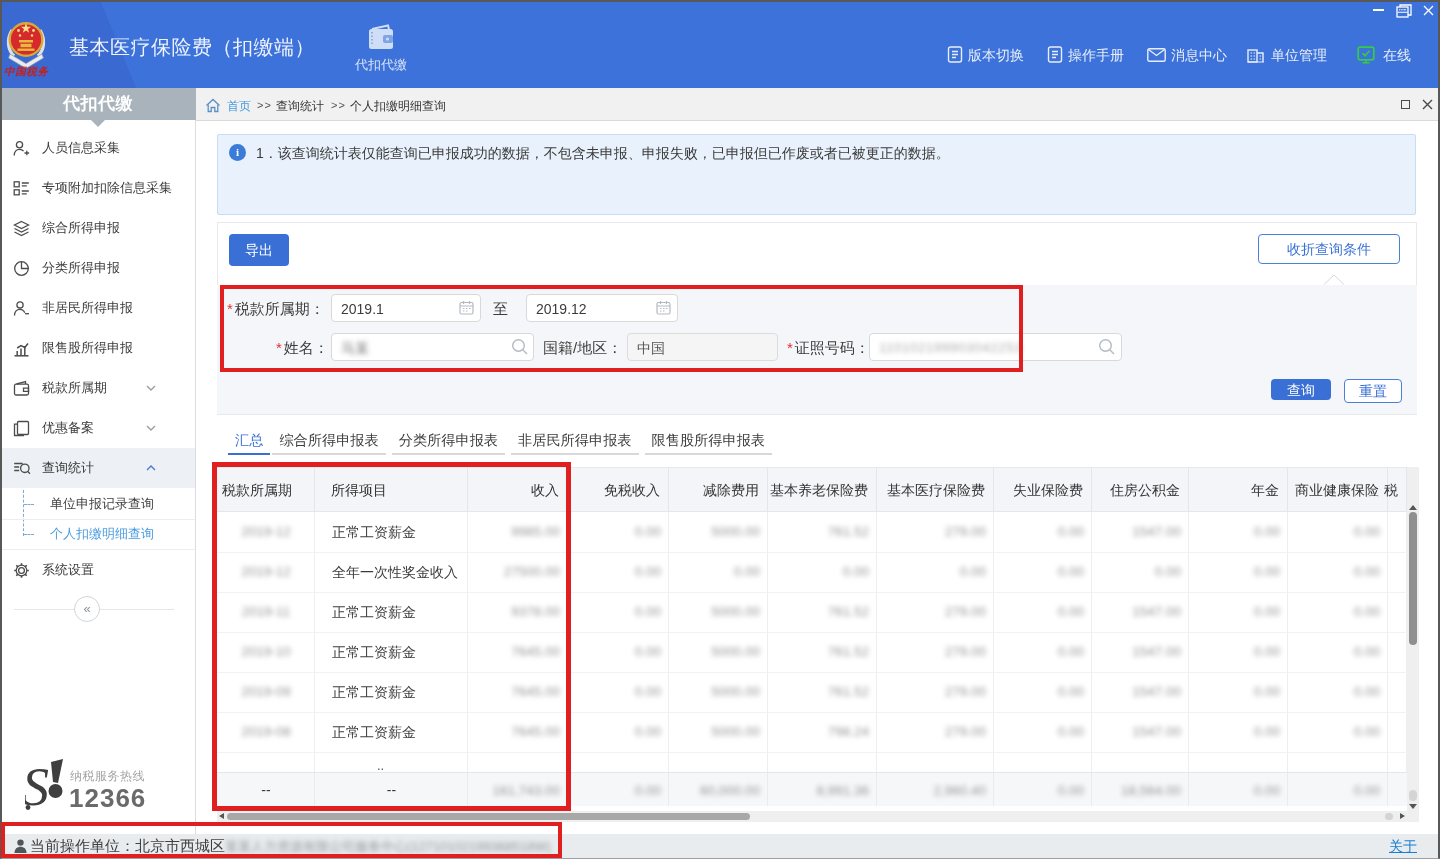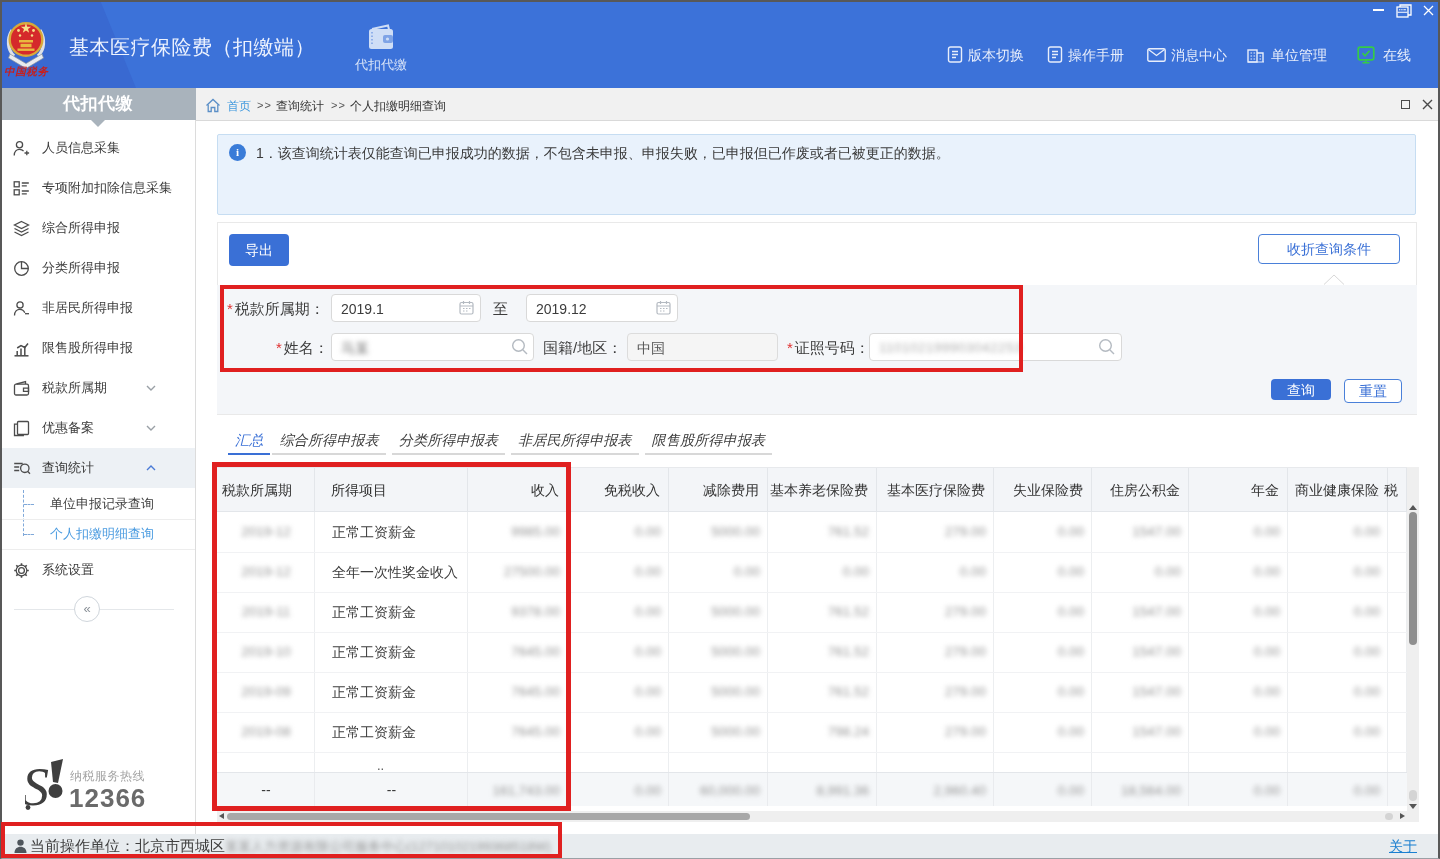--- a/index.html
+++ b/index.html
@@ -35,21 +35,21 @@
   #qsub{left:217px;top:285px;width:1200px;height:129px;background:#f4f6f9;}
   .btn{border-radius:4px;font-size:14px;text-align:center;box-sizing:border-box;}
   .btn-blue{background:#3a70d6;color:#fff;}
   .btn-line{background:#fff;border:1px solid #4a80d9;color:#3a70d6;}
   .inp{background:#fff;border:1px solid #d9d9d9;border-radius:4px;box-sizing:border-box;height:28px;font-size:14px;color:#3c3c3c;}
   .lbl{font-size:15px;color:#3c3c3c;white-space:nowrap;}
   .star{color:#e03030;margin-right:2px;}
   .fuzz{filter:blur(2.4px);color:#969696;}
   .fuzz2{filter:blur(2.6px);color:#777;}
   
-  .tab{display:inline-block;font-size:14.2px;color:#3c3c3c;padding:0 7px 5px 7px;border-bottom:2px solid #d8d8d8;font-style:italic;}
+  .tab{display:inline-block;font-size:14.2px;color:#3c3c3c;padding:0 7px 5px 7px;border-bottom:2px solid #d8d8d8;}
   .tab.act{color:#3a70d6;border-bottom-color:#3a70d6;}
   
   #tbl{left:217px;top:467px;width:1190px;height:339px;border-top:1px solid #e7e9ec;box-sizing:border-box;overflow:hidden;background:#fff;}
   .hcell{position:absolute;top:0;height:44px;background:#f3f5f8;border-right:1px solid #e3e6ea;border-bottom:1px solid #e3e6ea;box-sizing:border-box;font-size:14px;color:#333;}
   .rline{position:absolute;left:0;width:1190px;height:1px;background:#f1f2f4;}
   
   .red{border:4px solid #e02020;box-sizing:border-box;z-index:95;}
   
   .sbtrack{background:#efefef;}
   

